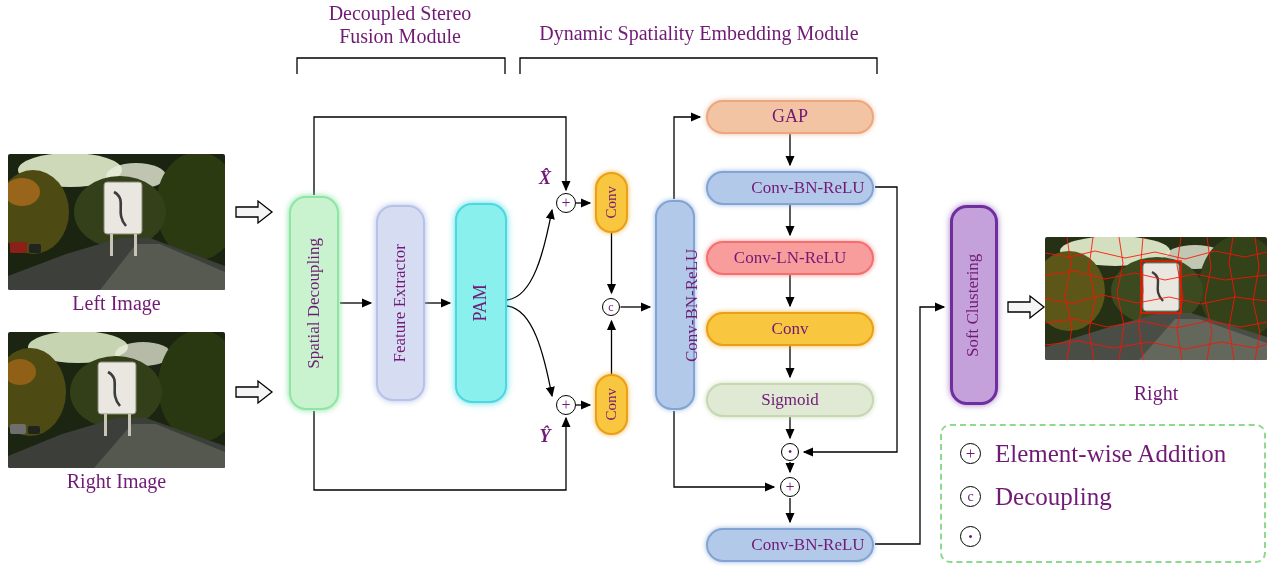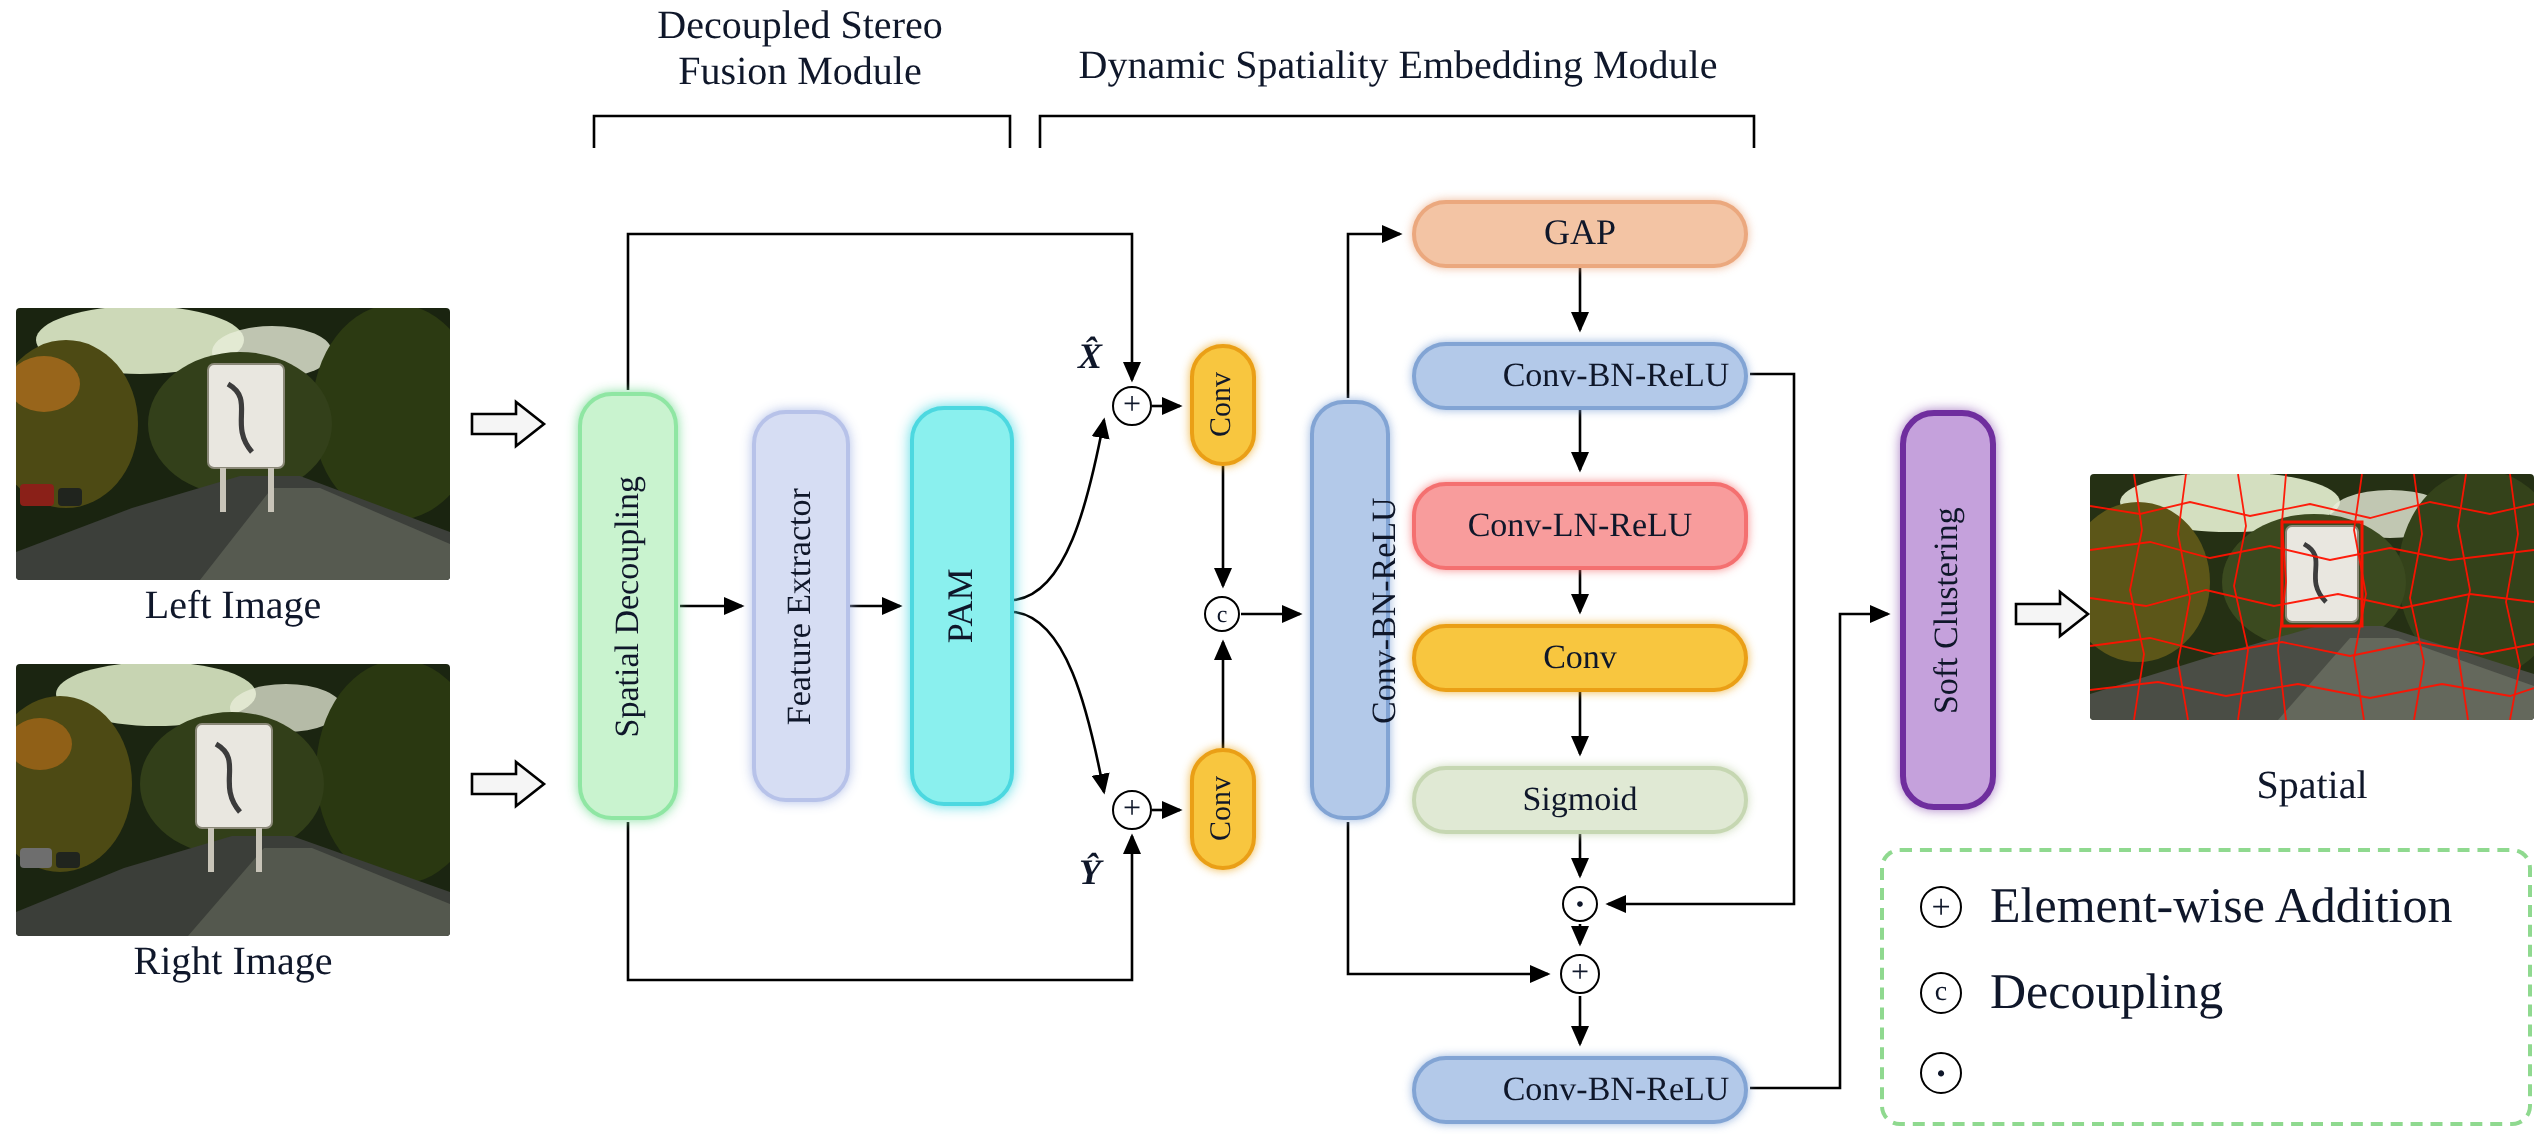--- a/index.html
+++ b/index.html
@@ -1,18 +1,18 @@
 <!DOCTYPE html>
 <html><head>
 <meta charset="utf-8">
 <style>
   html,body { margin:0; padding:0; background:#ffffff; }
   #canvas {
     position:relative; width:1269px; height:567px; background:#ffffff;
-    font-family:"Liberation Serif", serif; color:#0f172a; overflow:hidden;
+    font-family:"Liberation Serif", serif; color:#701a75; overflow:hidden;
   }
   .box {
     position:absolute; box-sizing:border-box; display:flex;
     align-items:center; justify-content:center; border-radius:17px;
     font-size:17px; text-align:center; line-height:1.1;
   }
   .vtext { transform:rotate(-90deg); white-space:nowrap; }
   .g-green  { background:#c9f3cf; border:2px solid #8fe6a3; box-shadow:0 0 6px rgba(120,220,150,.9); }
   .g-lav    { background:#d6ddf3; border:2px solid #b7c2e9; box-shadow:0 0 6px rgba(170,185,230,.9); }
   .g-cyan   { background:#8af0ee; border:2px solid #4cd8e0; box-shadow:0 0 7px rgba(70,215,225,.9); }
@@ -188,21 +188,21 @@
   <div class="box g-blue" style="left:655px; top:200px; width:38px; height:210px;">
     <span class="vtext">Conv-BN-ReLU</span>
   </div>
 
   <div class="box g-peach" style="left:706px; top:100px; width:168px; height:34px; font-size:18px;">
     <span>GAP</span>
   </div>
   <div class="box g-blue" style="left:706px; top:171px; width:168px; height:34px;">
     <span>Conv-BN-ReLU</span>
   </div>
-  <div class="box g-red" style="left:706px; top:241px; width:168px; height:44px;">
+  <div class="box g-red" style="left:706px; top:241px; width:168px; height:34px;">
     <span>Conv-LN-ReLU</span>
   </div>
   <div class="box g-yellow" style="left:706px; top:312px; width:168px; height:34px;">
     <span>Conv</span>
   </div>
   <div class="box g-sage" style="left:706px; top:383px; width:168px; height:34px;">
     <span>Sigmoid</span>
   </div>
   <div class="box g-blue" style="left:706px; top:528px; width:168px; height:34px;">
     <span>Conv-BN-ReLU</span>
@@ -235,21 +235,21 @@
         <path d="M74,0 L78,26 L72,56 L79,88 L74,123"></path>
         <path d="M98,0 L96,24 L98,54 L94,88 L98,123"></path>
         <path d="M136,0 L132,28 L138,60 L132,92 L137,123"></path>
         <path d="M162,0 L166,30 L160,62 L167,94 L162,123"></path>
         <path d="M188,0 L184,26 L190,58 L184,90 L189,123"></path>
         <path d="M210,0 L214,30 L208,64 L215,96 L210,123"></path>
         <rect x="96" y="24" width="40" height="52" stroke-width="1.5"></rect>
       </g>
     </svg>
   </div>
-  <div class="caption" style="left:1045px; top:382px; width:222px;">Spatial</div>
+  <div class="caption" style="left:1045px; top:382px; width:222px;">Right</div>
 
   <div id="legend">
     <div class="legend-row">
       <span class="legend-sym">
           <span style="font-size:17px;">+</span>
         </span>
       <span class="legend-label">Element-wise Addition</span>
     </div>
     <div class="legend-row">
       <span class="legend-sym">

